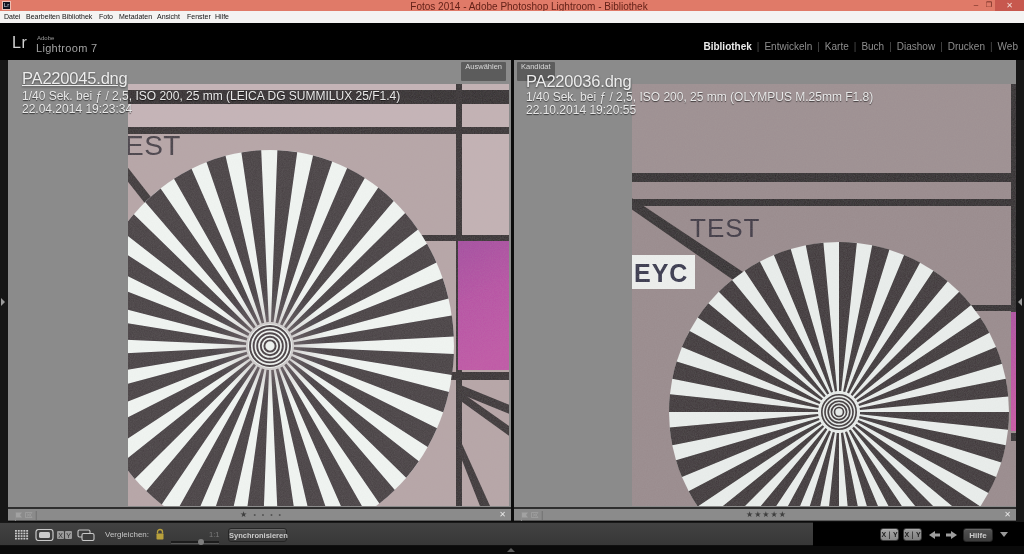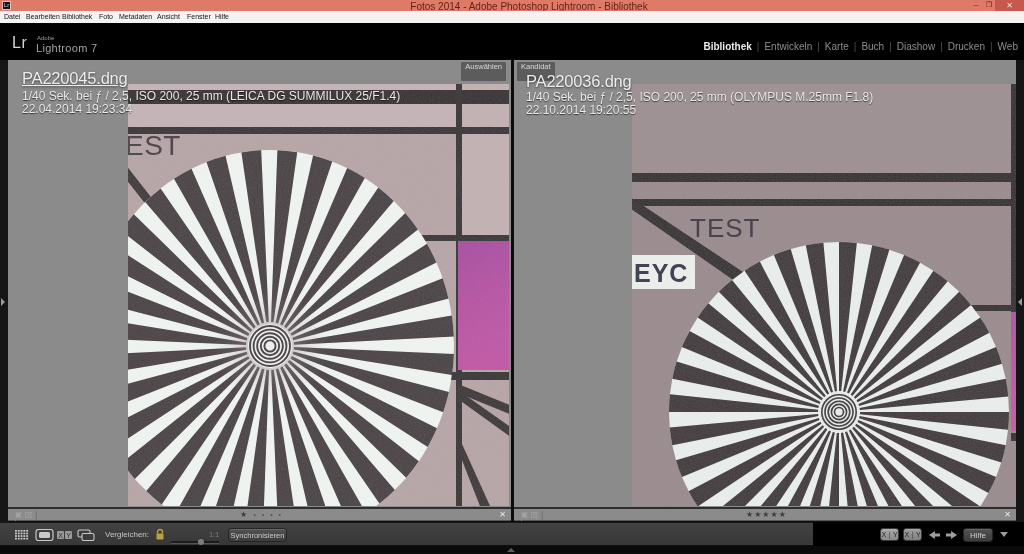--- a/index.html
+++ b/index.html
@@ -45,21 +45,21 @@
      border-top:2px solid #2e2e2e; border-bottom:1.5px solid #595959; }
   .pstrip .rating { position:absolute; top:1px; font-size:8px; color:#3e3e3e; letter-spacing:2px; }
   .pstrip .close { position:absolute; right:5px; top:1px; font-size:8px; color:#e8e8e8; }
 
   
   #toolbar { position:absolute; left:0; top:522px; width:813px; height:24px;
      background:linear-gradient(#424242,#373737); border-top:1px solid #1a1a1a; border-bottom:1px solid #101010; }
   #toolbar .txt { position:absolute; font-size:8px; color:#c6c6c6; }
   .tbtn { position:absolute; height:14px; background:linear-gradient(#525252,#3c3c3c);
      border:1px solid #252525; border-radius:3px; color:#cccccc; font-size:9px;
-     text-align:center; box-shadow:inset 0 1px 0 rgba(255,255,255,0.12); }
+     text-align:center; box-shadow:inset 0 1px 0 rgba(255,255,255,0.12);font-weight:bold; }
   #bottom { position:absolute; left:0; top:546px; width:1024px; height:8px; background:#0a0a0a; }
 </style></head>
 <body>
 <div id="win">
   <div id="titlebar">
     <div id="titletext">Fotos 2014 - Adobe Photoshop Lightroom - Bibliothek</div>
     <div id="winicon">Lr</div>
     <div class="wbtn" style="right:42px;width:12px;">–</div>
     <div class="wbtn" style="right:29px;width:12px;font-size:7px;top:0.5px;">❐</div>
     <div id="closebtn">

